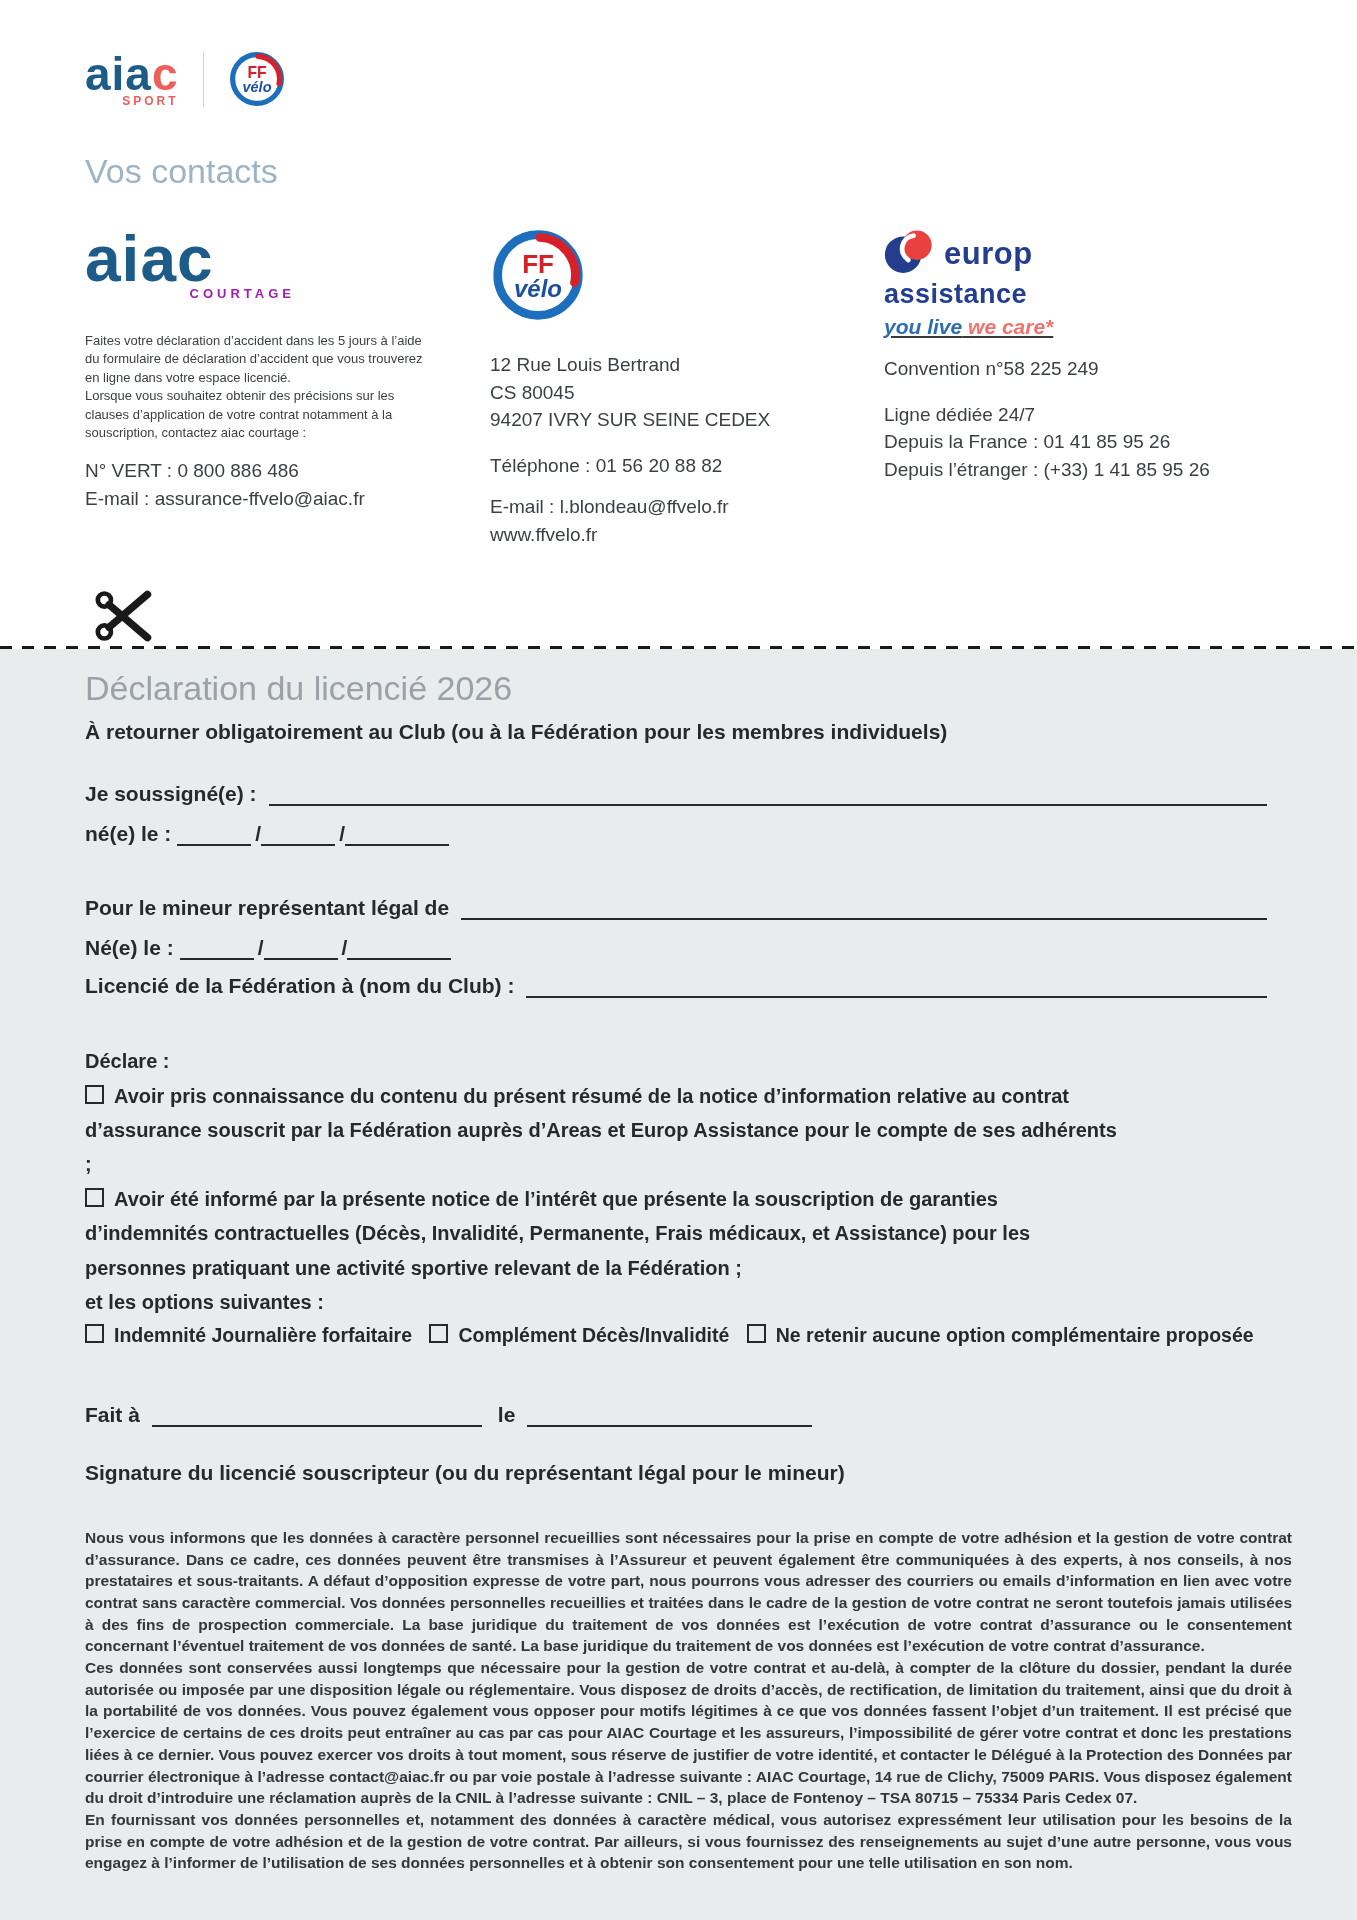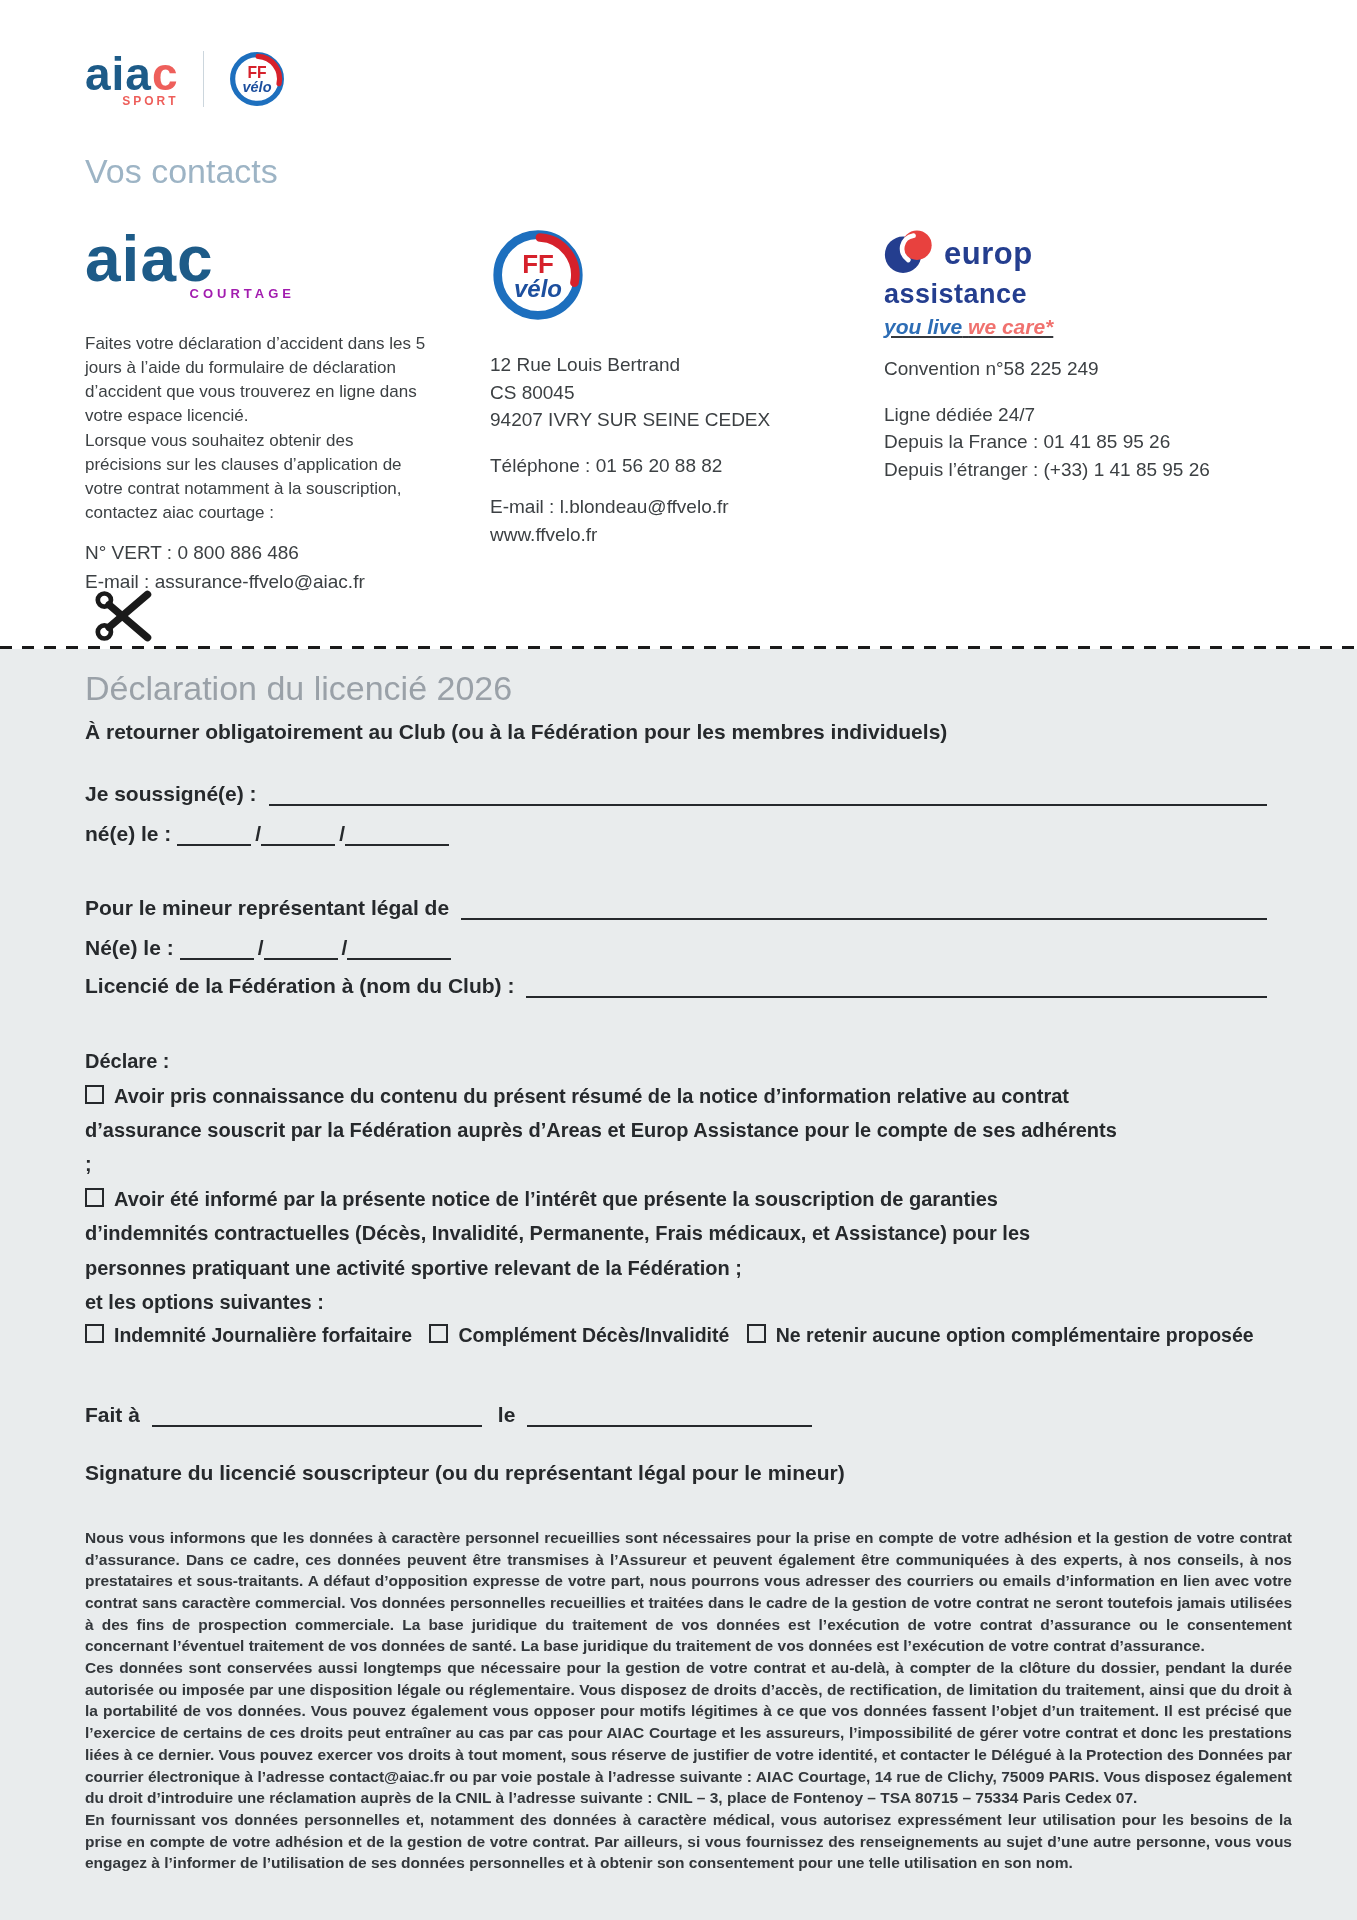--- a/index.html
+++ b/index.html
@@ -20,21 +20,21 @@
 
   .cols{display:flex;margin-top:36px;}
   .col1{width:345px;}
   .col2{width:330px;margin-left:60px;}
   .col3{width:420px;margin-left:64px;}
 
   .courtage-logo{line-height:1;width:210px;}
   .courtage-word{font-size:64px;font-weight:bold;color:#1d5b88;letter-spacing:1px;}
   .courtage-sub{display:block;text-align:right;font-size:13px;letter-spacing:4px;
                 color:#a21caf;font-weight:bold;margin-top:-4px;}
-  .col-body{margin-top:32px;font-size:17px;line-height:1.42;color:#3c4043;}
+  .col-body{margin-top:32px;font-size:13px;line-height:1.42;color:#3c4043;}
   .col-body p{margin:0;}
   .big-line{font-size:19px;color:#3c4043;margin-top:14px;line-height:1.5;}
 
   .addr{margin-top:24px;font-size:19px;line-height:1.45;color:#3c4043;}
   .addr div{margin:0;}
   .mt18{margin-top:18px;} .mt14{margin-top:14px;}
 
   .europ-logo{line-height:1;}
   .europ-row1{display:flex;align-items:center;gap:8px;}
   .europ-word{font-size:31px;font-weight:bold;color:#243e8f;letter-spacing:0.5px;}

